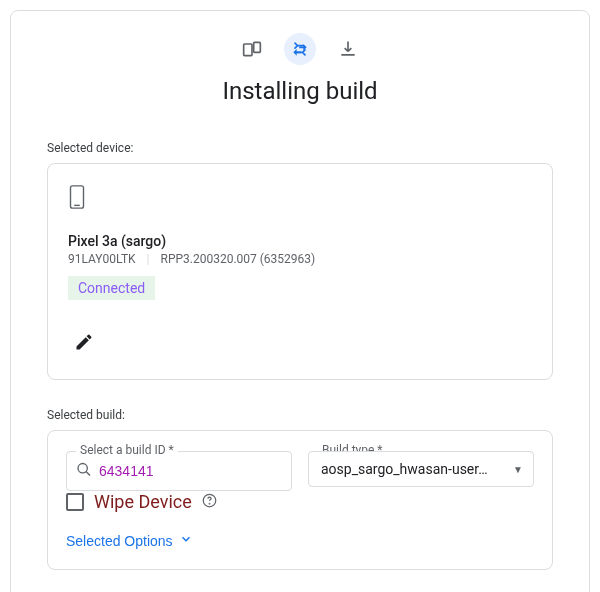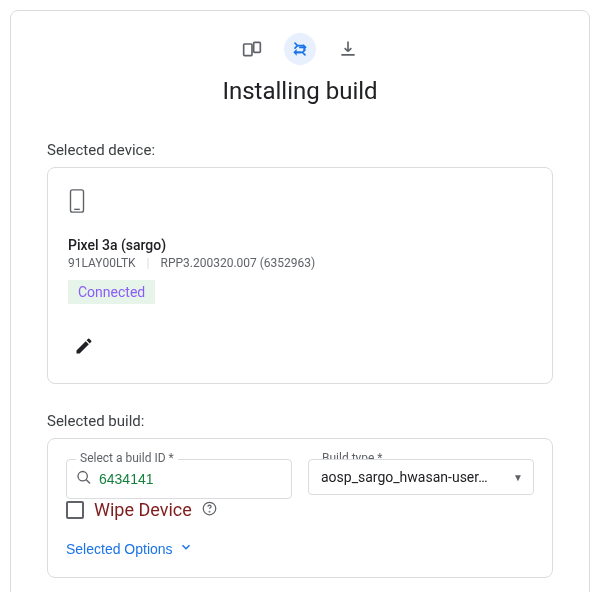--- a/index.html
+++ b/index.html
@@ -38,21 +38,21 @@
       color: #1a73e8;
     }
     .title {
       text-align: center;
       font-size: 24px;
       font-weight: 400;
       color: #202124;
       margin-bottom: 36px;
     }
     .section-label {
-      font-size: 15px;
+      font-size: 12px;
       color: #3c4043;
       margin-bottom: 8px;
       margin-top: 13px;
     }
     .device-box {
       border: 1px solid #dadce0;
       border-radius: 8px;
       padding: 18px 20px;
       display: flex;
       align-items: flex-start;
@@ -119,21 +119,21 @@
       padding: 0 4px;
       font-size: 12px;
       color: #5f6368;
     }
     .build-input {
       width: 100%;
       border: 1px solid #dadce0;
       border-radius: 4px;
       padding: 10px 12px 10px 32px;
       font-size: 14px;
-      color: #15803d;
+      color: #a21caf;
       outline: none;
       height: 40px;
     }
     .search-icon-pos {
       position: absolute;
       left: 10px;
       top: 50%;
       transform: translateY(-50%);
       color: #5f6368;
     }

